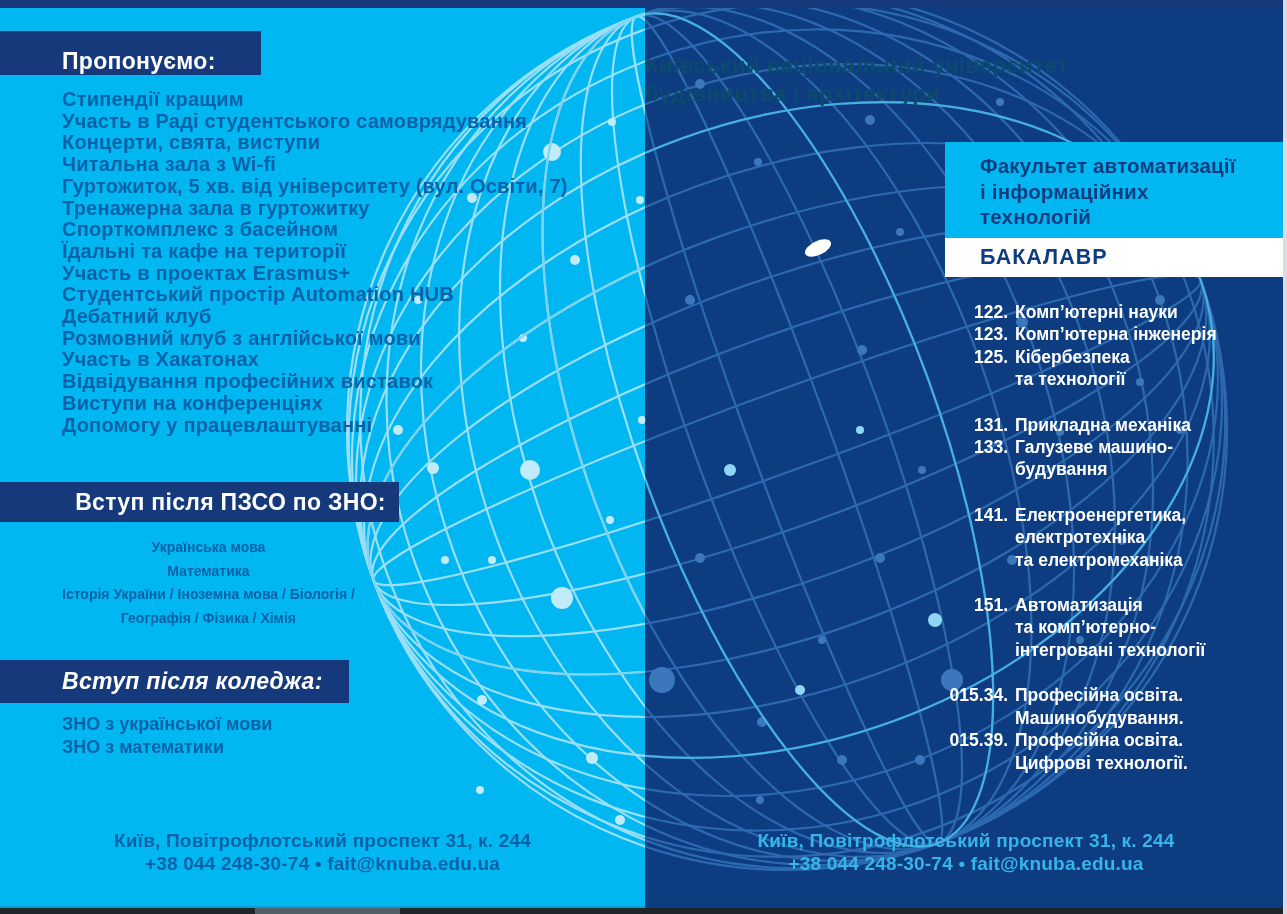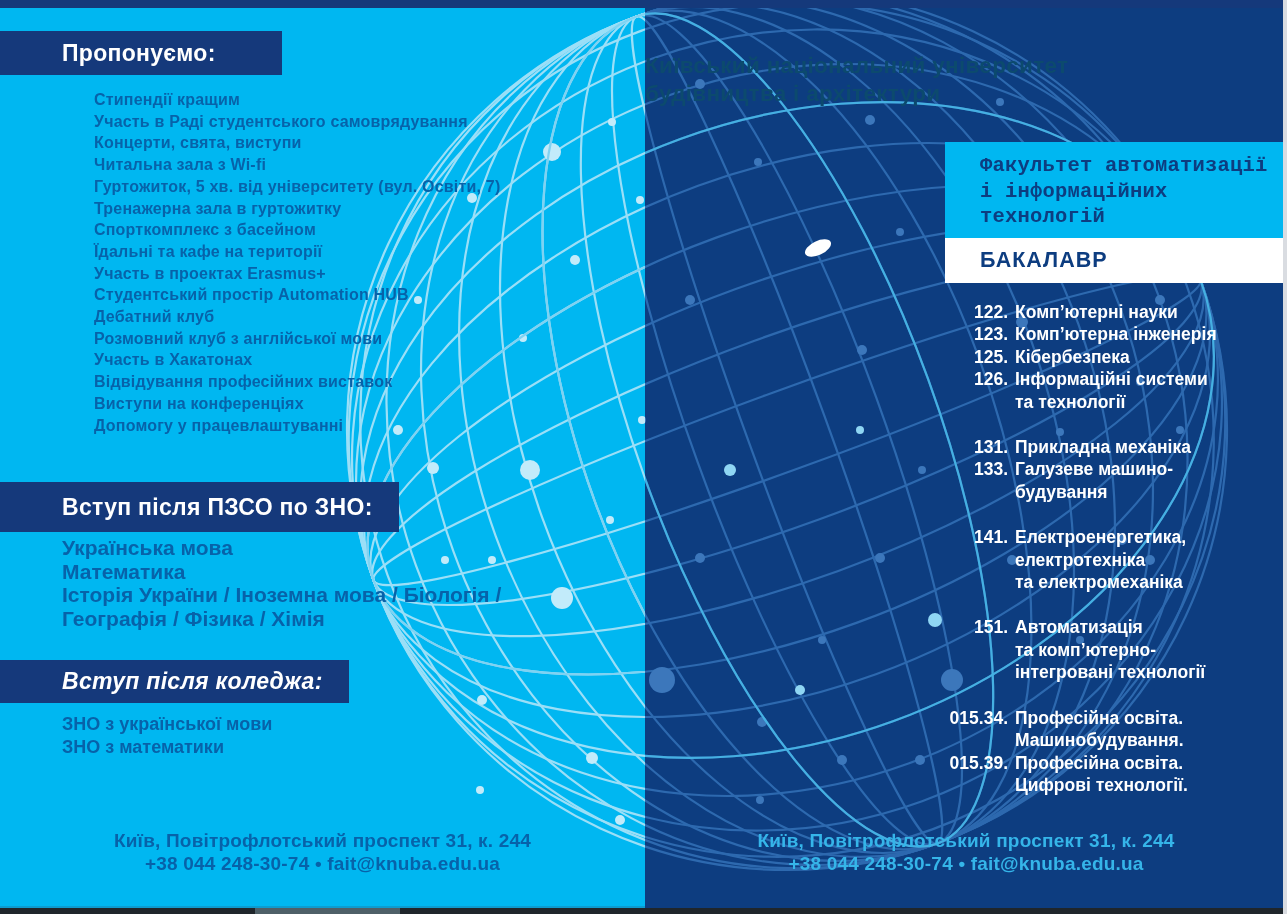--- a/index.html
+++ b/index.html
@@ -14,48 +14,48 @@
   .top-stripe{position:absolute;top:0;left:0;width:100%;height:8px;background:#15397b;z-index:6;}
 
   svg.globe{position:absolute;top:0;left:0;z-index:1;}
 
   
   .section-box{
     position:absolute;left:0;background:#15397b;color:#ffffff;
     display:flex;align-items:center;padding-left:62px;box-sizing:border-box;
     font-size:23px;letter-spacing:0.3px;z-index:5;
   }
-  .offers-box{top:31px;width:282px;height:44px;}
-  .zno-box{top:482px;width:399px;height:50px;}
+  .offers-box{top:31px;width:261px;height:44px;align-items:flex-end;}
+  .zno-box{top:482px;width:399px;height:40px;justify-content:center;}
   .college-box{top:660px;width:349px;height:43px;font-style:italic;}
 
   .left-list{position:absolute;left:62px;color:#0762a9;z-index:5;}
-  .offers-list{top:89px;font-size:16px;line-height:21.7px;letter-spacing:0.2px;margin-left:32px;}
-  .zno-list{top:536px;font-size:21px;line-height:23.5px;}
+  .offers-list{top:89px;font-size:20px;line-height:21.7px;letter-spacing:0.2px;}
+  .zno-list{top:536px;font-size:14px;line-height:23.5px;text-align:center;}
   .college-list{top:713px;font-size:18px;line-height:23px;}
 
   .footer{
     position:absolute;top:829px;left:0;width:100%;text-align:center;
     font-size:19px;line-height:23px;z-index:5;letter-spacing:0.2px;
   }
   .footer-left{color:#0762a9;}
   .footer-right{color:#35b5e9;}
 
   
   .uni-title{
     position:absolute;top:52px;left:0;width:100%;text-align:left;
     color:#0c4a6e;font-size:22.5px;line-height:28px;z-index:5;letter-spacing:0.3px;
   }
   .faculty-box{
     position:absolute;top:142px;left:300px;right:0;height:104px;
     background:#00b7f1;color:#0d3d80;box-sizing:border-box;
-    padding:11px 0 6px 35px;font-size:20.5px;line-height:25.5px;z-index:5;letter-spacing:0.2px;font-family:Liberation Mono, monospace;
+    padding:11px 0 6px 35px;font-size:20.5px;line-height:25.5px;z-index:5;letter-spacing:0.2px;
   }
   .degree-box{
-    position:absolute;top:238px;left:300px;right:0;height:45px;
+    position:absolute;top:238px;left:300px;right:0;height:39px;
     background:#ffffff;color:#0d3d80;display:flex;align-items:center;
     padding-left:35px;box-sizing:border-box;font-size:21.5px;letter-spacing:1px;z-index:5;
   }
   .programs{position:absolute;top:301px;left:250px;color:#ffffff;font-size:17.5px;z-index:5;}
   .prog-row{display:flex;line-height:22.4px;}
   .prog-row.gap{margin-top:23px;}
   .prog-code{width:113px;text-align:right;flex:none;}
   .prog-text{margin-left:7px;white-space:nowrap;}
 
   
@@ -250,24 +250,20 @@
       </div>
     <div class="prog-row">
         <span class="prog-code">123.</span>
         <span class="prog-text">Комп’ютерна інженерія</span>
       </div>
     <div class="prog-row">
         <span class="prog-code">125.</span>
         <span class="prog-text">Кібербезпека</span>
       </div>
     <div class="prog-row">
-        <span class="prog-code">126.</span>
-        <span class="prog-text">Інформаційні системи</span>
-      </div>
-    <div class="prog-row">
         <span class="prog-code"></span>
         <span class="prog-text">та технології</span>
       </div>
     <div class="prog-row gap">
         <span class="prog-code">131.</span>
         <span class="prog-text">Прикладна механіка</span>
       </div>
     <div class="prog-row">
         <span class="prog-code">133.</span>
         <span class="prog-text">Галузеве машино-</span>

